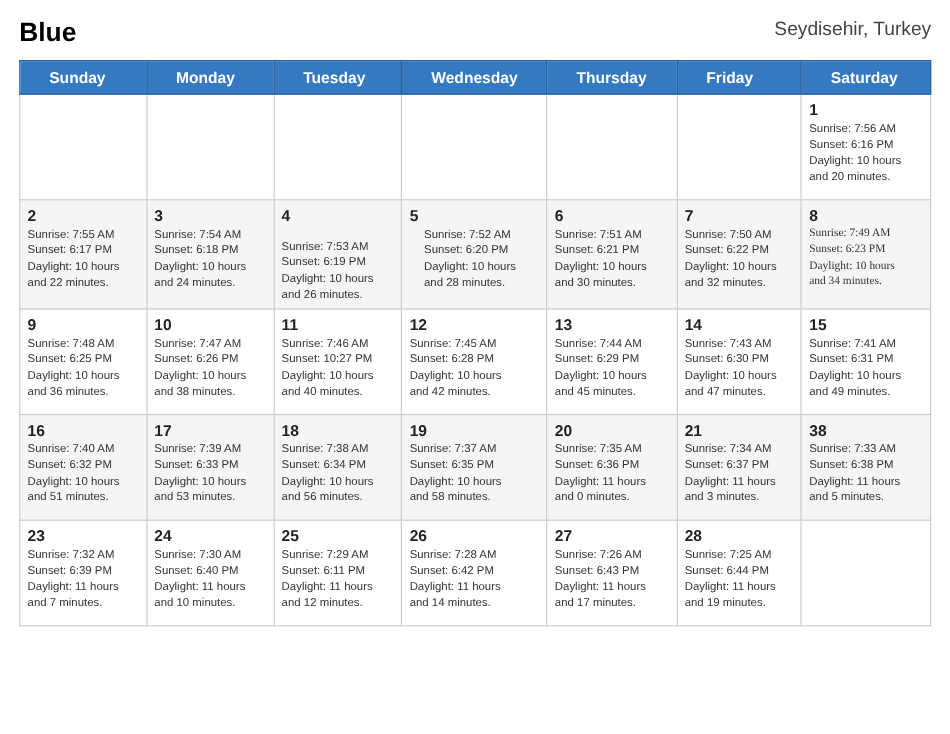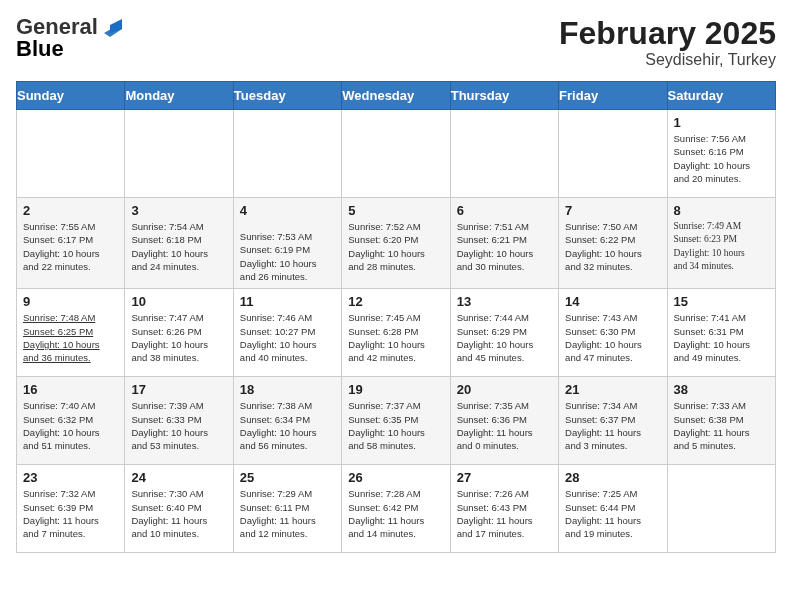--- a/index.html
+++ b/index.html
@@ -46,21 +46,21 @@
     .calendar {
       width: 100%;
       border-collapse: collapse;
       border: 1px solid #ccc;
     }
     .calendar th {
       background-color: #3579c0;
       color: #fff;
       font-size: 13px;
       font-weight: bold;
-      padding: 6px 0;
+      padding: 6px 24px;
       text-align: left;
       border: 1px solid #2a62a0;
     }
     .calendar td {
       border: 1px solid #ccc;
       vertical-align: top;
       padding: 5px 6px;
       width: calc(100% / 7);
       height: 88px;
       background: #fff;
@@ -82,33 +82,23 @@
     }
     .empty-cell {
       background: #f9f9f9;
     }
   </style>
 </head>
 <body>
 
 <div class="header">
   <div class="logo">
-    <div style="display:flex; align-items:center;">
-      <span class="logo-text">
-        <span class="logo-general">General</span>
-      </span>
-      <svg width="22" height="22" viewBox="0 0 22 22" style="margin-left:2px; margin-top:-2px;">
-        <polygon points="4,18 18,10 22,14 10,22" fill="#3579c0"></polygon>
-        <polygon points="10,10 22,4 22,14 10,18" fill="#1a6fc4"></polygon>
-      </svg>
-    </div>
     <span class="logo-text logo-blue">Blue</span>
   </div>
   <div class="title-block">
-    <h1>February 2025</h1>
     <h2>Seydisehir, Turkey</h2>
   </div>
 </div>
 
 <table class="calendar">
   <thead>
     <tr>
     <th>Sunday</th>
         <th>Monday</th>
         <th>Tuesday</th>
@@ -151,21 +141,21 @@
         </td>
         <td>
           <span class="day-num">4</span>
           <div class="day-info" style="white-space: pre-line; margin-top: 12px;">Sunrise: 7:53 AM
 Sunset: 6:19 PM
 Daylight: 10 hours
 and 26 minutes.</div>
         </td>
         <td>
           <span class="day-num">5</span>
-          <div class="day-info" style="white-space: pre-line;">Sunrise: 7:52 AM
+          <div class="day-info" style="white-space: pre-line; margin-left: 12px;">Sunrise: 7:52 AM
 Sunset: 6:20 PM
 Daylight: 10 hours
 and 28 minutes.</div>
         </td>
         <td>
           <span class="day-num">6</span>
           <div class="day-info" style="white-space: pre-line;">Sunrise: 7:51 AM
 Sunset: 6:21 PM
 Daylight: 10 hours
 and 30 minutes.</div>
@@ -181,21 +171,21 @@
           <span class="day-num">8</span>
           <div class="day-info" style="white-space: pre-line; font-family: Liberation Serif, serif;">Sunrise: 7:49 AM
 Sunset: 6:23 PM
 Daylight: 10 hours
 and 34 minutes.</div>
         </td>
       </tr>
       <tr>
         <td>
           <span class="day-num">9</span>
-          <div class="day-info" style="white-space: pre-line; text-decoration: underline;">Sunrise: 7:48 AM
+          <div class="day-info" style="white-space: pre-line;">Sunrise: 7:48 AM
 Sunset: 6:25 PM
 Daylight: 10 hours
 and 36 minutes.</div>
         </td>
         <td>
           <span class="day-num">10</span>
           <div class="day-info" style="white-space: pre-line;">Sunrise: 7:47 AM
 Sunset: 6:26 PM
 Daylight: 10 hours
 and 38 minutes.</div>

